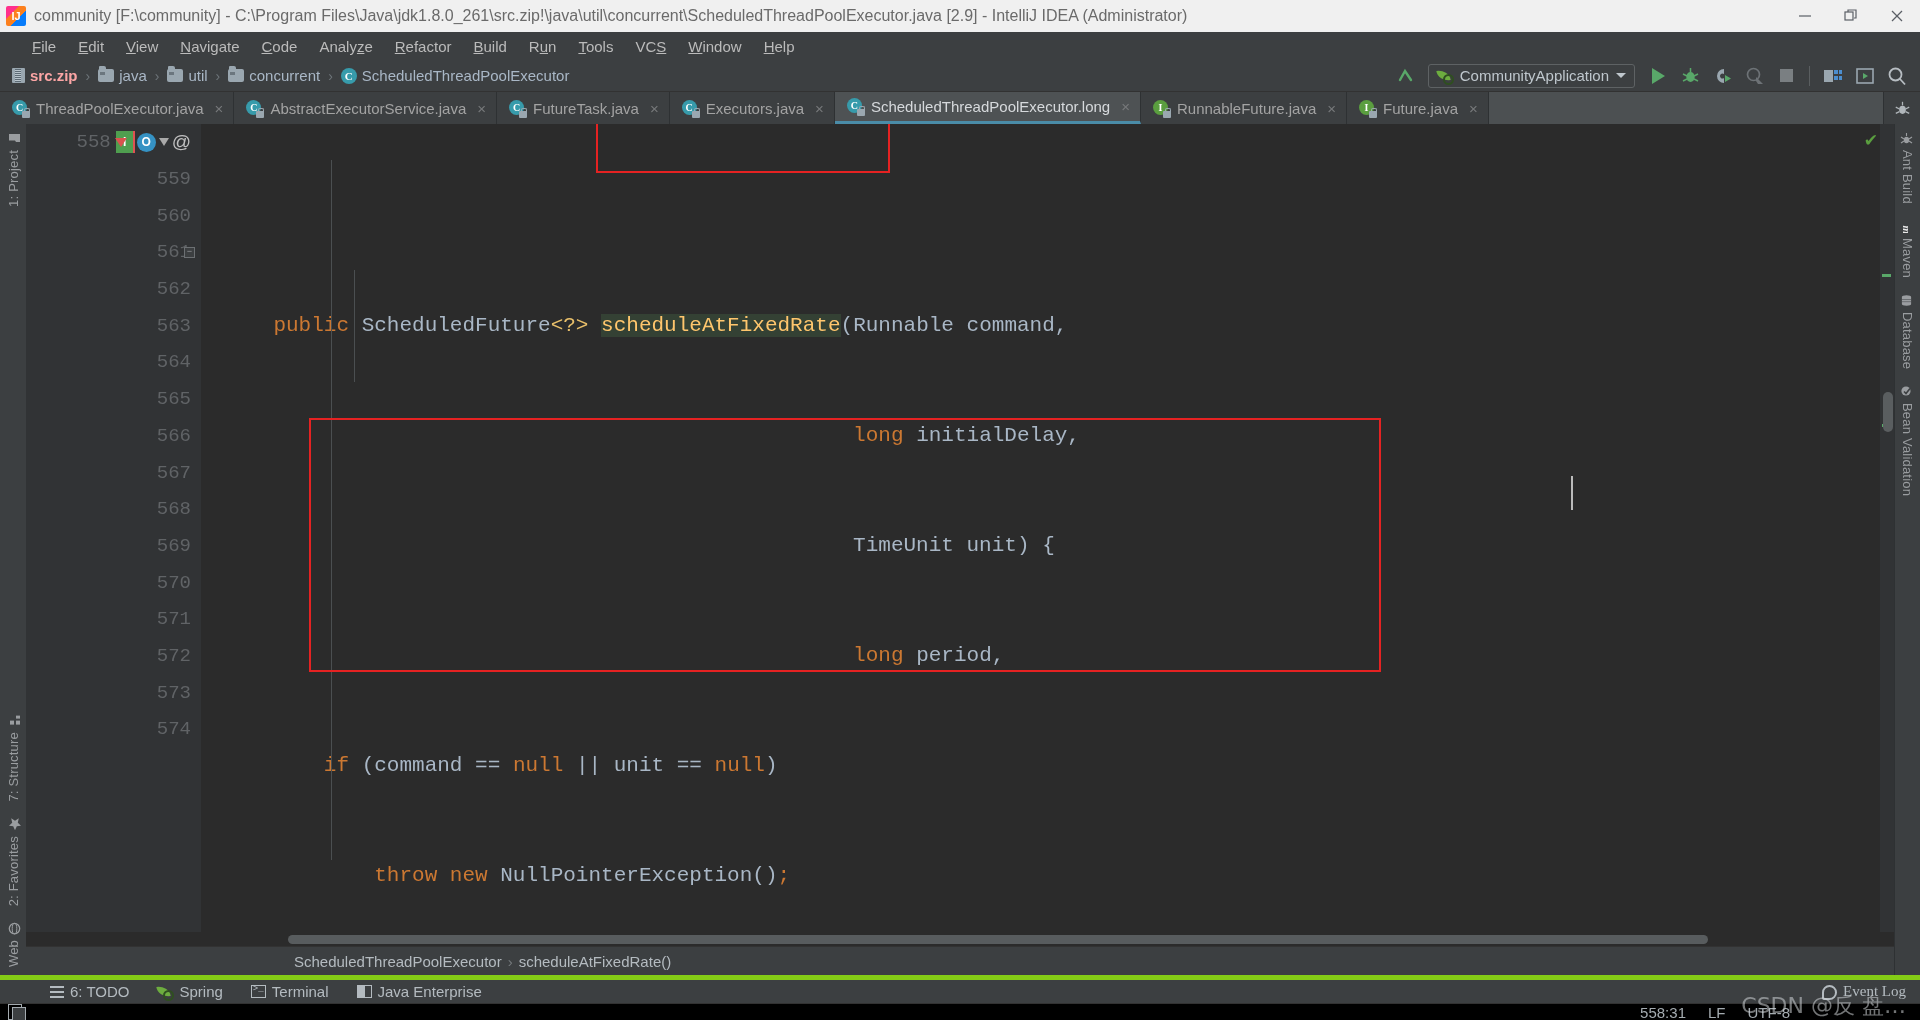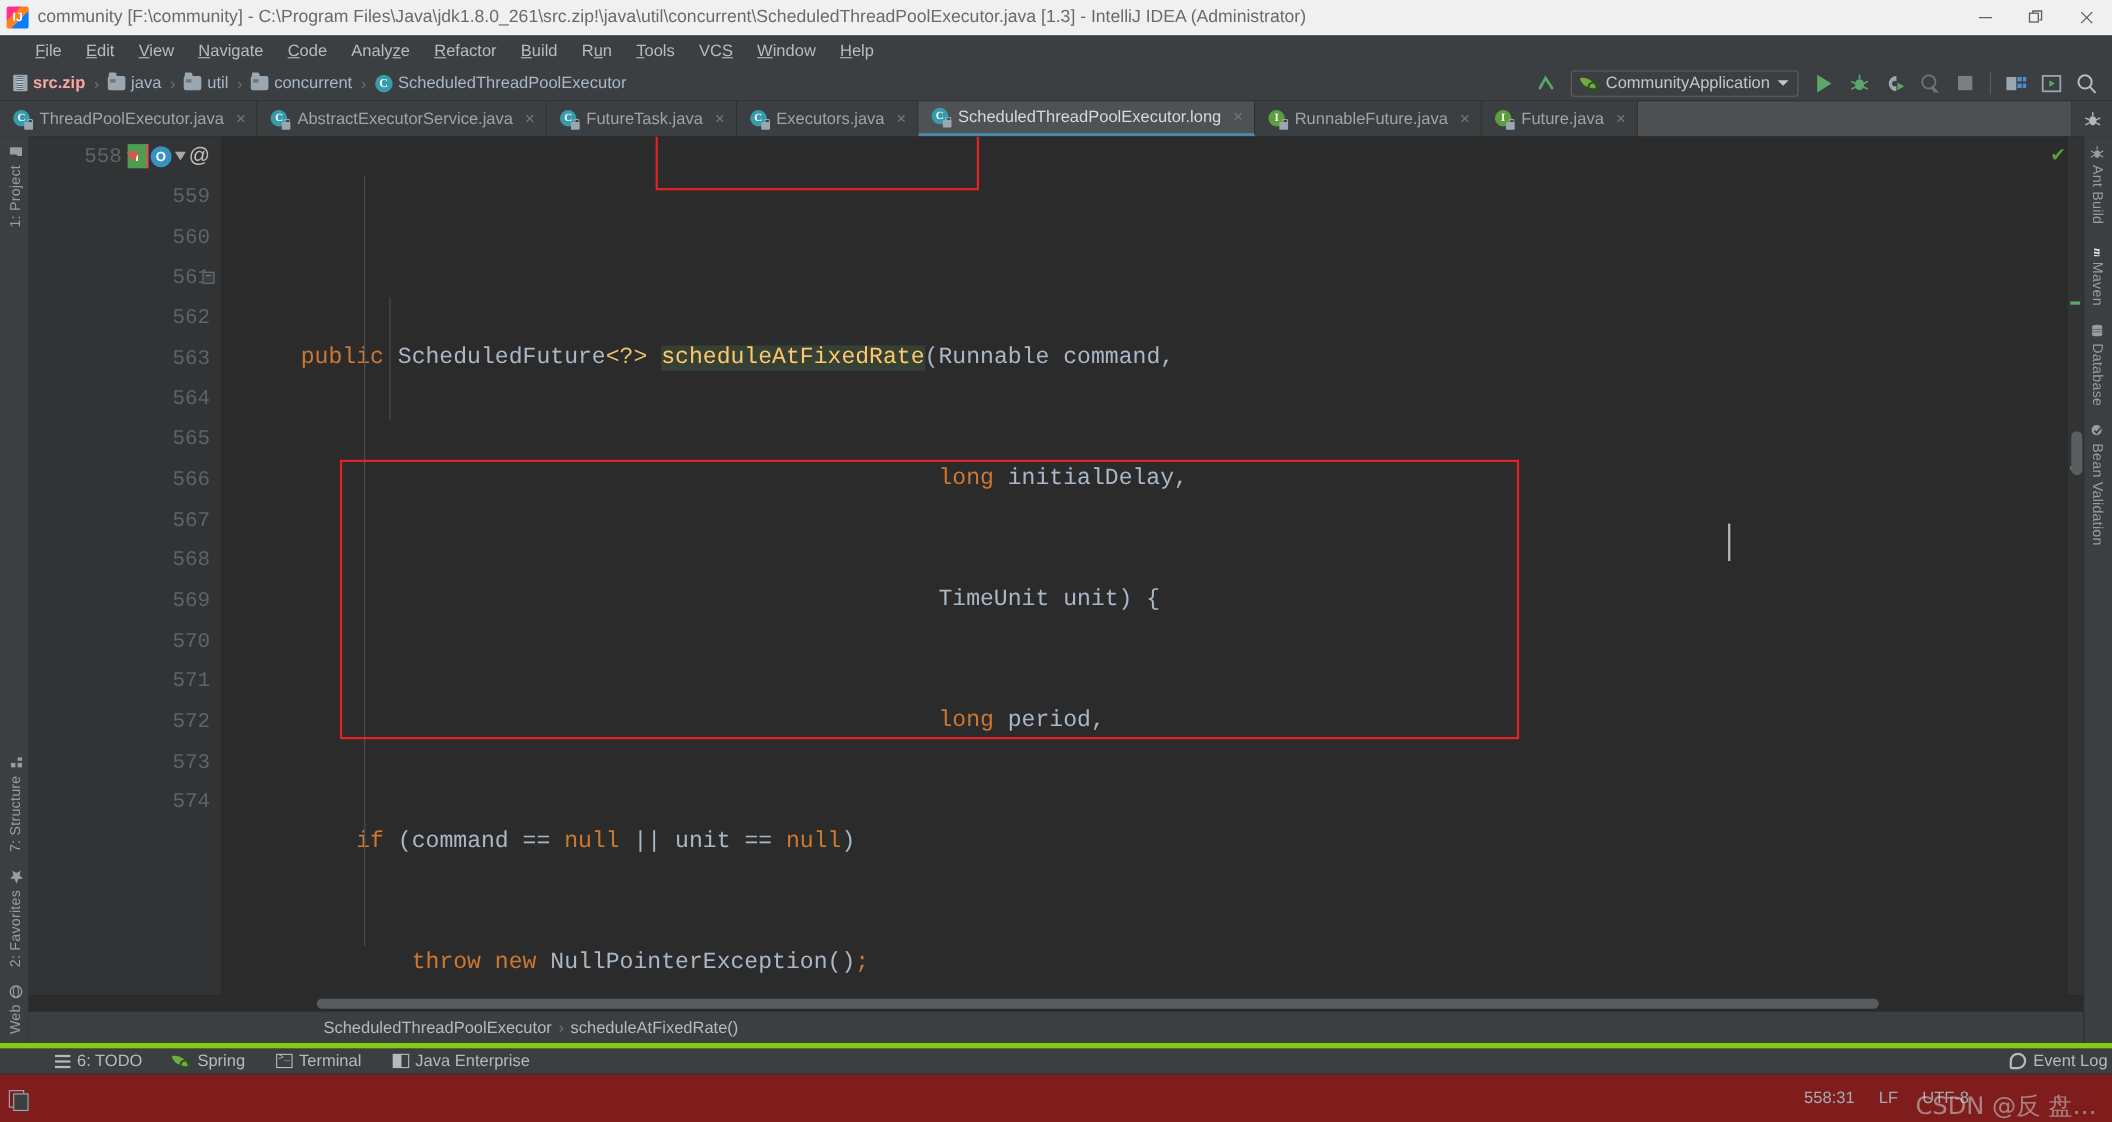--- a/index.html
+++ b/index.html
@@ -217,47 +217,47 @@
   .bars-ico i {
     position: absolute; left: 0; width: 14px; height: 2px; background: #b4bbc0; display: block;
   }
   .term-ico { width: 15px; height: 13px; border: 1px solid #b4bbc0; position: relative; }
   .term-ico::after {
     content: ">_"; position: absolute; left: 1px; top: -2px; font-size: 9px; color: #b4bbc0;
     font-family: "Liberation Mono", monospace;
   }
   .je-ico { width: 15px; height: 13px; background: #b4bbc0; position: relative; }
   .je-ico::after { content: ""; position: absolute; right: 1px; top: 1px; width: 6px; height: 11px; background: #3c3f41; }
-  .twright { margin-left: auto; display: flex; align-items: center; gap: 6px; padding-right: 4px; }
+  .twright { margin-left: auto; display: flex; align-items: flex-end; gap: 6px; padding-right: 14px; font-family: Liberation Serif, serif; }
   .ring { width: 15px; height: 15px; border: 2px solid #b4bbc0; border-radius: 50% 50% 50% 2px; }
 
   
   .statusbar {
-    height: 44px; background: #7f1d1d; display: flex; align-items: center; flex: none;
+    height: 17px; background: #000000; display: flex; align-items: center; flex: none;
     color: #a4abb0; font-size: 15px; border-top: 1px solid #323232; position: relative;
   }
   .sb-left { display: flex; align-items: center; padding-left: 8px; }
   .sheet-ico { width: 14px; height: 16px; border: 1px solid #a4abb0; position: relative; }
   .sheet-ico::after { content: ""; position: absolute; left: 3px; top: 2px; width: 12px; height: 14px; border: 1px solid #a4abb0; background: #3c3f41; }
   .sb-right { margin-left: auto; display: flex; align-items: center; gap: 22px; padding-right: 18px; }
   .watermark {
     position: absolute; right: 14px; bottom: -1px; color: #cfd3d6; opacity: .55;
     font-size: 22px; font-family: "DejaVu Sans", sans-serif; white-space: nowrap;
   }
 </style>
 </head>
 <body>
 
 <div class="app">
 
   <div class="titlebar">
     <div class="tb-icon">
         <div class="ij"></div>
       </div>
-    <div class="tb-title">community [F:\community] - C:\Program Files\Java\jdk1.8.0_261\src.zip!\java\util\concurrent\ScheduledThreadPoolExecutor.java [1.3] - IntelliJ IDEA (Administrator)</div>
+    <div class="tb-title">community [F:\community] - C:\Program Files\Java\jdk1.8.0_261\src.zip!\java\util\concurrent\ScheduledThreadPoolExecutor.java [2.9] - IntelliJ IDEA (Administrator)</div>
     <div class="winctl">
       <div class="winbtn">
         <svg width="16" height="16" viewBox="0 0 16 16">
             <line x1="2" y1="8" x2="14" y2="8" stroke="#5b5f66" stroke-width="1.2"></line>
           </svg>
       </div>
       <div class="winbtn">
         <svg width="16" height="16" viewBox="0 0 16 16">
           <rect x="2" y="4" width="8" height="8" fill="none" stroke="#5b5f66" stroke-width="1.2"></rect>
           <polyline points="5,4 5,2 13,2 13,10 11,10" fill="none" stroke="#5b5f66" stroke-width="1.2"></polyline>

